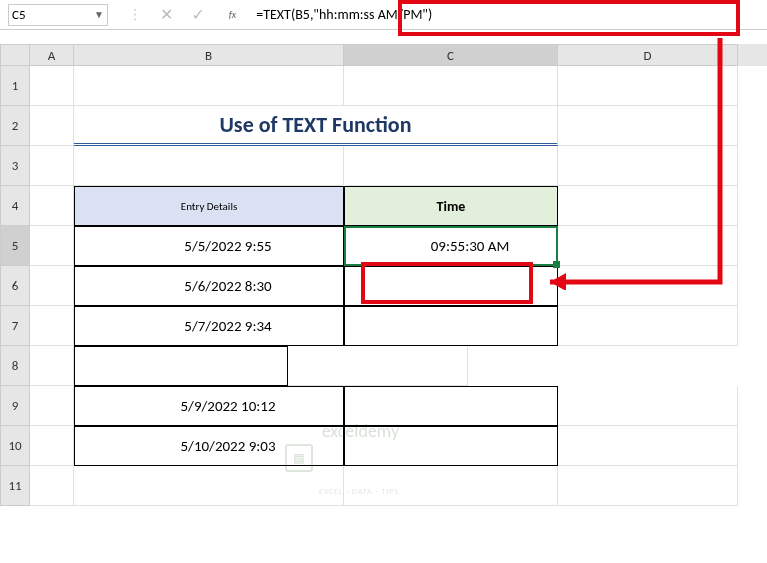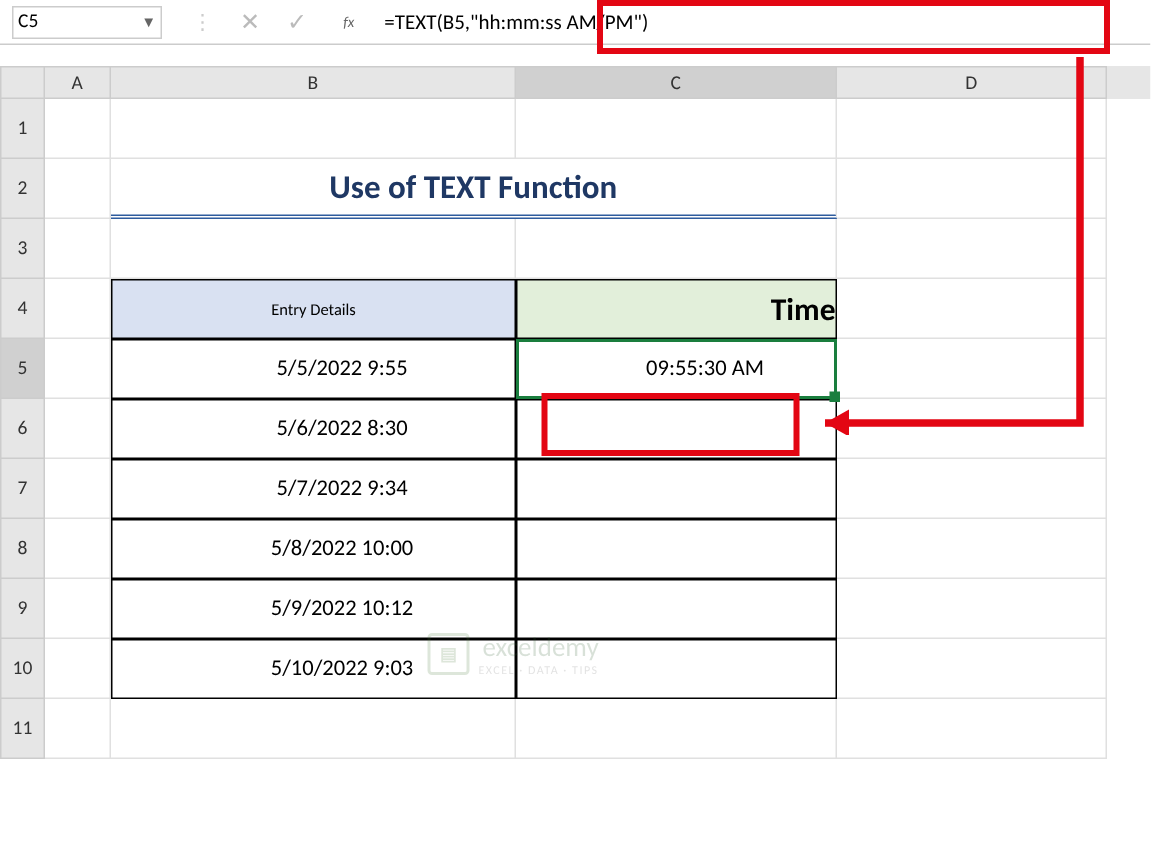--- a/index.html
+++ b/index.html
@@ -177,23 +177,22 @@
     
     .th-entry {
       background: #d9e1f2;
       font-weight: normal;
       font-size: 11px;
       border: 1.5px solid #000 !important;
     }
     .th-time {
       background: #e2efda;
       font-weight: bold;
-      font-size: 21px;
+      font-size: 14px;
       border: 1.5px solid #000 !important;
-      justify-content: flex-end;
     }
     
     
     .data-cell {
       border: 1px solid #000 !important;
       font-size: 15px;
       padding-left: 38px;
     }
     
     
@@ -243,20 +242,21 @@
     }
     .wm-title {
       font-size: 18px;
       color: #2e5c2e;
       font-weight: 500;
     }
     .wm-sub {
       font-size: 8px;
       color: #666;
       letter-spacing: 1px;
+      margin-top: 44px;
     }
   </style>
 </head>
 <body>
 
 <div class="formula-bar">
   <div class="name-box">
     <span>C5</span>
     <span class="name-box-dropdown">▼</span>
   </div>
@@ -397,23 +397,20 @@
             <span>5/7/2022 9:34</span>
           </div>
         <div class="cell col-C data-cell">
             <span></span>
           </div>
         <div class="cell col-D"></div>
       </div>
 
       <div class="row">
         <div class="cell col-A"></div>
-        <div class="cell col-B data-cell">
-            <span>5/8/2022 10:00</span>
-          </div>
         <div class="cell col-C data-cell">
             <span></span>
           </div>
         <div class="cell col-D"></div>
       </div>
 
       <div class="row">
         <div class="cell col-A"></div>
         <div class="cell col-B data-cell">
             <span>5/9/2022 10:12</span>

